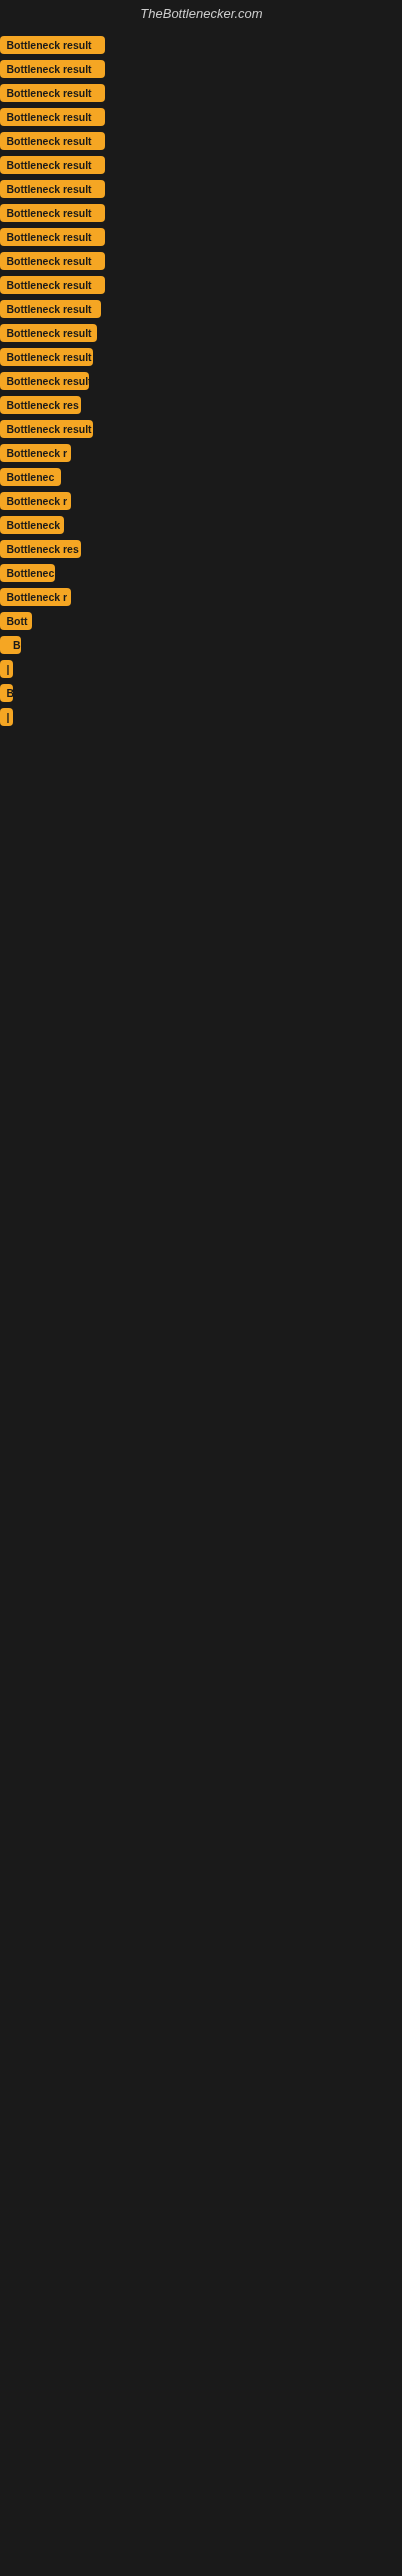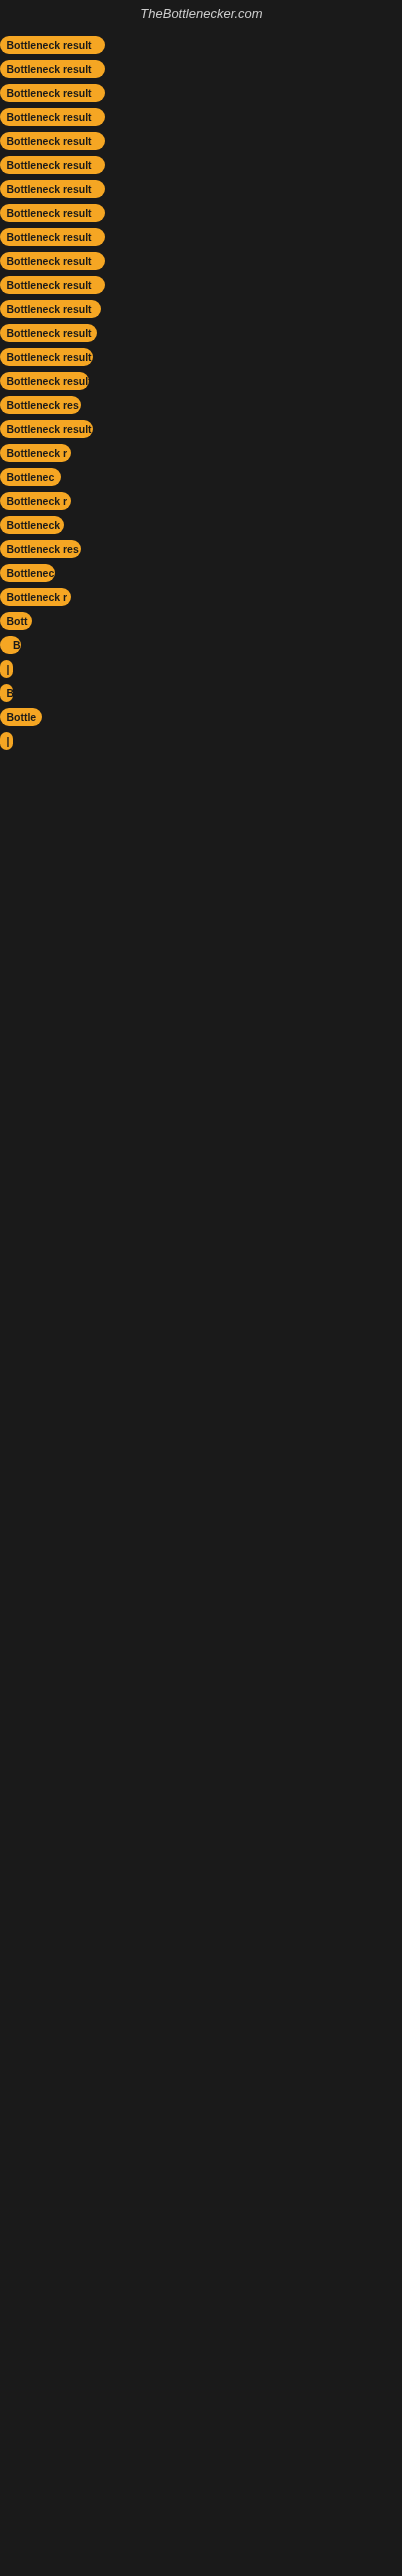--- a/index.html
+++ b/index.html
@@ -25,21 +25,21 @@
       margin-bottom: 0px;
       padding: 4.8px 0 4.8px 0;
     }
     .bottleneck-label {
       display: inline-block;
       background-color: #f5a623;
       color: #1a1a1a;
       font-size: 10.5px;
       font-weight: bold;
       padding: 3.2px 6.4px;
-      border-radius: 9px;
+      border-radius: 4px;
       white-space: nowrap;
       overflow: hidden;
     }
   </style>
 </head>
 <body>
 
 <div class="site-title">TheBottlenecker.com</div>
 
 <div id="items-container">
@@ -64,16 +64,15 @@
     <div class="bottleneck-item" style="position: relative; height: 24px;"><span class="bottleneck-label" style="max-width: 61px; width: 77px;">Bottlenec</span></div>
     <div class="bottleneck-item" style="position: relative; height: 24px;"><span class="bottleneck-label" style="max-width: 71px; width: 71px;">Bottleneck r</span></div>
     <div class="bottleneck-item" style="position: relative; height: 24px;"><span class="bottleneck-label" style="max-width: 64px; width: 64px;">Bottleneck</span></div>
     <div class="bottleneck-item" style="position: relative; height: 24px;"><span class="bottleneck-label" style="max-width: 81px; width: 81px;">Bottleneck res</span></div>
     <div class="bottleneck-item" style="position: relative; height: 24px;"><span class="bottleneck-label" style="max-width: 55px; width: 55px;">Bottlenec</span></div>
     <div class="bottleneck-item" style="position: relative; height: 24px;"><span class="bottleneck-label" style="max-width: 71px; width: 71px;">Bottleneck r</span></div>
     <div class="bottleneck-item" style="position: relative; height: 24px;"><span class="bottleneck-label" style="max-width: 32px; width: 32px;">Bott</span></div>
     <div class="bottleneck-item" style="position: relative; height: 24px;"><span class="bottleneck-label" style="max-width: 21px; width: 21px; padding-left: 13px;">Bo</span></div>
     <div class="bottleneck-item" style="position: relative; height: 24px;"><span class="bottleneck-label" style="max-width: 8px; width: 8px;">|</span></div>
     <div class="bottleneck-item" style="position: relative; height: 24px;"><span class="bottleneck-label" style="max-width: 13px; width: 13px;">B</span></div>
-    <div class="bottleneck-item" style="position: relative; height: 24px;"><span class="bottleneck-label" style="max-width: 42px; width: 42px;">Bottle</span></div>
     <div class="bottleneck-item" style="position: relative; height: 24px;"><span class="bottleneck-label" style="max-width: 8px; width: 8px;">|</span></div>
   </div>
 
 
 </body></html>

